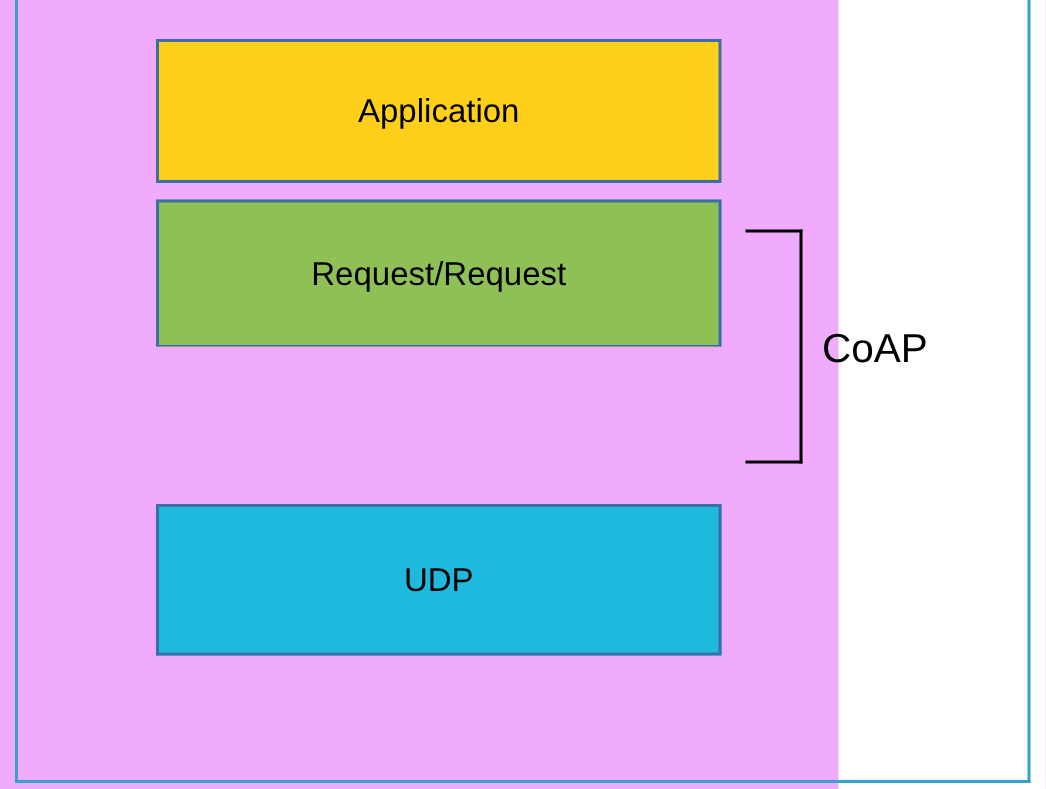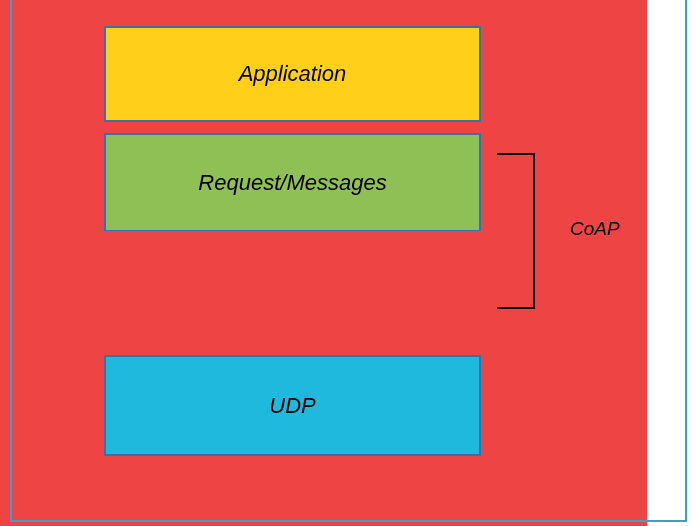--- a/index.html
+++ b/index.html
@@ -9,24 +9,23 @@
   }
   body {
     width: 697px;
     height: 526px;
     overflow: hidden;
     font-family: "Liberation Sans", sans-serif;
   }
 
   #canvas {
     position: relative;
-    width: 647px;
+    width: 559px;
     height: 526px;
-    background: #ef4444;
-    font-style: italic;
+    background: #f0abfc;
   }
 
   
   .frame-edge {
     position: absolute;
     background: #3aa0cc;
   }
   .frame-left   { left: 10px;  top: 0px;    width: 2px;   height: 522px; }
   .frame-right  { left: 685px; top: 0px;    width: 2px;   height: 522px; }
   .frame-bottom { left: 10px;  top: 520px;  width: 677px; height: 2px;   }
@@ -62,21 +61,21 @@
     background: #8fc055;
     border-bottom-width: 1px;
   }
   #box-messages {
     top: 231px;
     height: 96px;
     background: #8fc055;
     border-top-width: 1px;
   }
   #box-udp {
-    top: 355px;
+    top: 336px;
     height: 101px;
     background: #1eb9dc;
   }
 
   
   #coap-bracket {
     position: absolute;
     left: 497px;
     top: 153px;
     width: 38px;
@@ -88,44 +87,43 @@
     background: #000000;
   }
   #coap-bracket .bracket-arm.top    { left: 0px;  top: 0px;   width: 38px; height: 2px; }
   #coap-bracket .bracket-arm.bottom { left: 0px;  top: 154px; width: 38px; height: 2px; }
   #coap-bracket .bracket-spine      { left: 36px; top: 0px;   width: 2px;  height: 156px; }
 
   #coap-label {
     position: absolute;
     left: 548px;
     top: 219px;
-    font-size: 19px;
+    font-size: 27px;
     line-height: 1;
     color: #000000;
     font-family: "Liberation Sans", sans-serif;
     white-space: nowrap;
     user-select: none;
-    margin-left: 22px;
   }
 </style>
 </head>
 <body>
 
 <div id="canvas">
 
   <div class="frame-edge frame-left"></div>
   <div class="frame-edge frame-right"></div>
   <div class="frame-edge frame-bottom"></div>
 
   <div class="layer-box" id="box-application">
     <span class="layer-label">Application</span>
   </div>
 
   <div class="layer-box" id="box-request-response">
-    <span class="layer-label">Request/Messages</span>
+    <span class="layer-label">Request/Request</span>
   </div>
 
 
   <div class="layer-box" id="box-udp">
     <span class="layer-label">UDP</span>
   </div>
 
   <div id="coap-bracket">
     <div class="bracket-arm top"></div>
     <div class="bracket-spine"></div>

